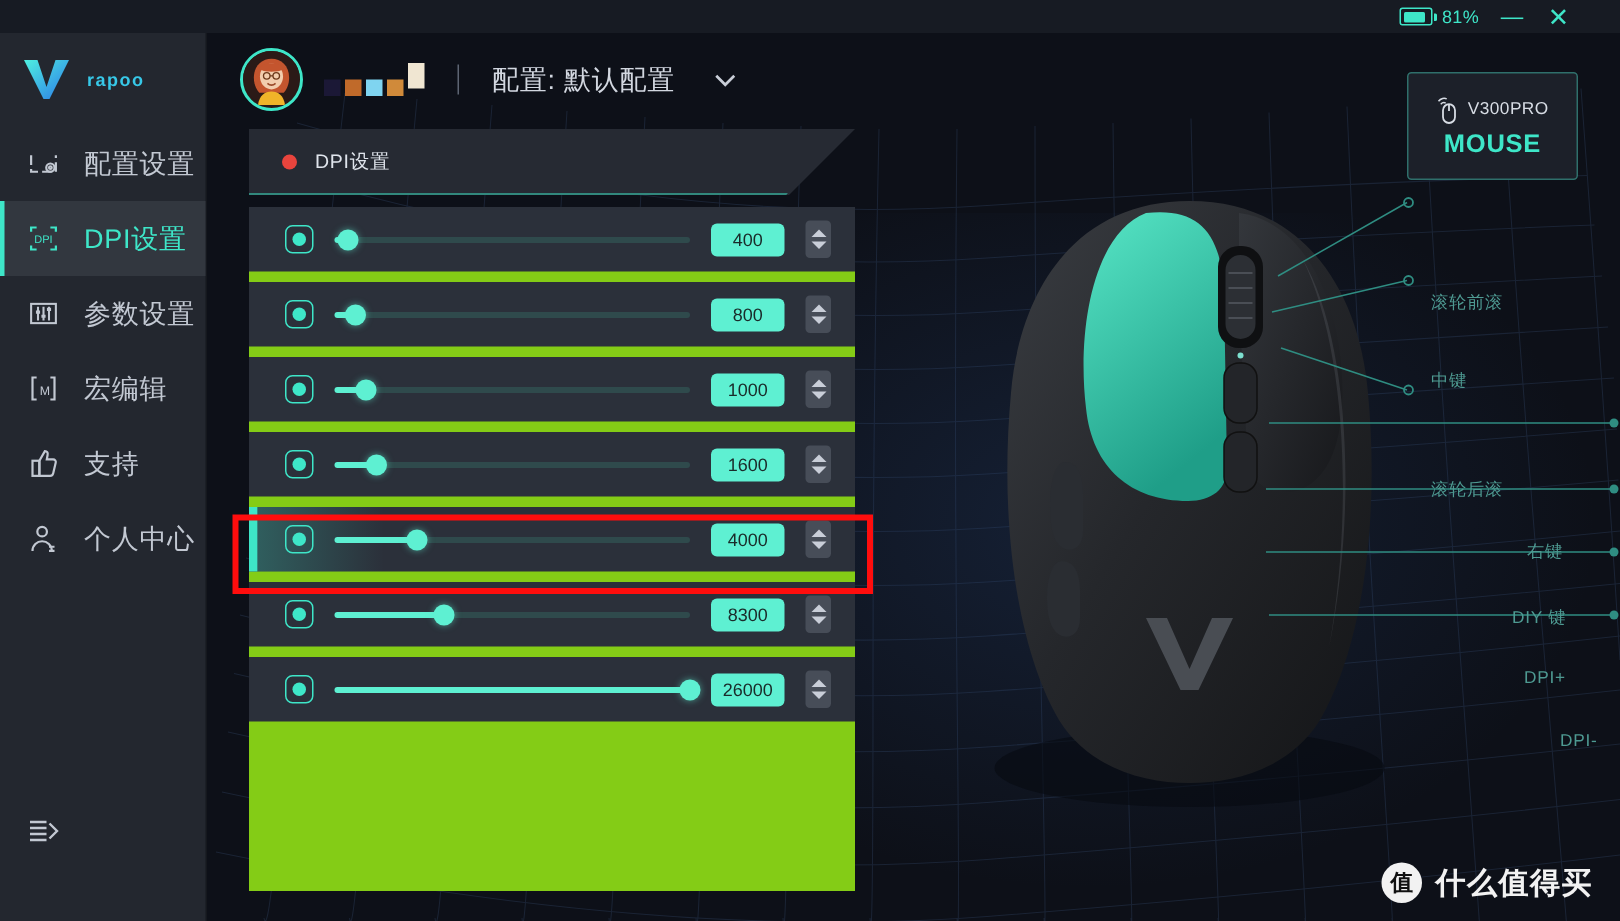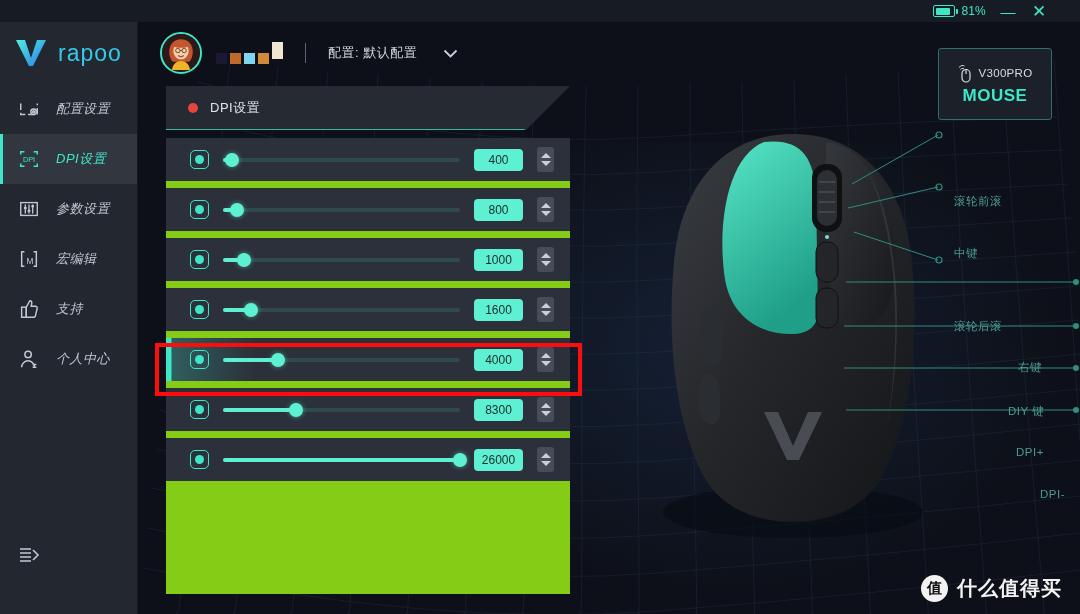--- a/index.html
+++ b/index.html
@@ -29,33 +29,33 @@
             width: 18px; text-align: center; font-weight: 300; }
   .winbtn.close { font-size: 17px; }
 
   
   #sidebar {
     position: absolute; top: 22px; left: 0; width: 138px; height: 592px;
     background: #23272f; border-right: 1px solid #15181e;
   }
   #brand { height: 62px; display: flex; align-items: center; padding-left: 14px; gap: 10px; }
   .vlogo { width: 34px; height: 30px; }
-  .brandtext { font-size: 23px; letter-spacing: 1px; color: #37c8e8; font-weight: 400; }
+  .brandtext { font-size: 12px; letter-spacing: 1px; color: #37c8e8; font-weight: 700; }
 
   .navitem {
     height: 50px; display: flex; align-items: center; padding-left: 18px; gap: 16px;
     cursor: pointer; position: relative;
   }
   .navitem.active { background: #32373f; }
   .navitem.active::before {
     content:""; position:absolute; left:0; top:0; width:3px; height:100%; background:#3ee6c8;
   }
   .navicon { width: 22px; height: 22px; flex: 0 0 22px; color: #c2c8d2; }
   .navitem.active .navicon { color: #3ee6c8; }
-  .navlabel { font-size: 13px; color: #c2c8d2; letter-spacing: .5px; font-style: italic; }
+  .navlabel { font-size: 18px; color: #c2c8d2; letter-spacing: .5px; }
   .navitem.active .navlabel { color: #3ee6c8; }
   #collapse-btn { position: absolute; left: 18px; bottom: 46px; cursor: pointer; color: #c2c8d2; }
 
   
   #stage {
     position: absolute; top: 22px; left: 138px; width: 942px; height: 592px;
     background: #0d1018; overflow: hidden;
   }
   
   #mesh { position: absolute; inset: 0; opacity: .55; }
@@ -70,21 +70,21 @@
   #avatar {
     width: 42px; height: 42px; border-radius: 50%; border: 2px solid #3ee6c8;
     background: #2a1a18; overflow: hidden; cursor: pointer; flex: 0 0 42px;
     display: flex; align-items: flex-end; justify-content: center;
   }
   #swatches { display: flex; align-items: flex-end; gap: 3px; height: 22px; }
   .sw { width: 11px; height: 11px; }
   .sw.tall { height: 17px; align-self: flex-start; }
   .bar-sep { width: 1px; height: 20px; background: #5d6472; margin: 0 8px; }
   #profile-select { display: flex; align-items: center; gap: 26px; cursor: pointer; }
-  #profile-label { font-size: 13px; color: #d2d7e0; letter-spacing: .5px; }
+  #profile-label { font-size: 18px; color: #d2d7e0; letter-spacing: .5px; }
   .chev { width: 15px; height: 9px; }
 
   
   #badge {
     position: absolute; right: 28px; top: 26px; width: 114px; height: 72px;
     border: 1px solid #2f6f6b; border-radius: 3px; background: #1c2029;
     display: flex; flex-direction: column; align-items: center; justify-content: center; gap: 3px;
   }
   #badge-top { display: flex; align-items: center; gap: 6px; }
   #badge-name { font-size: 11.5px; color: #d7dce4; letter-spacing: .3px; }

